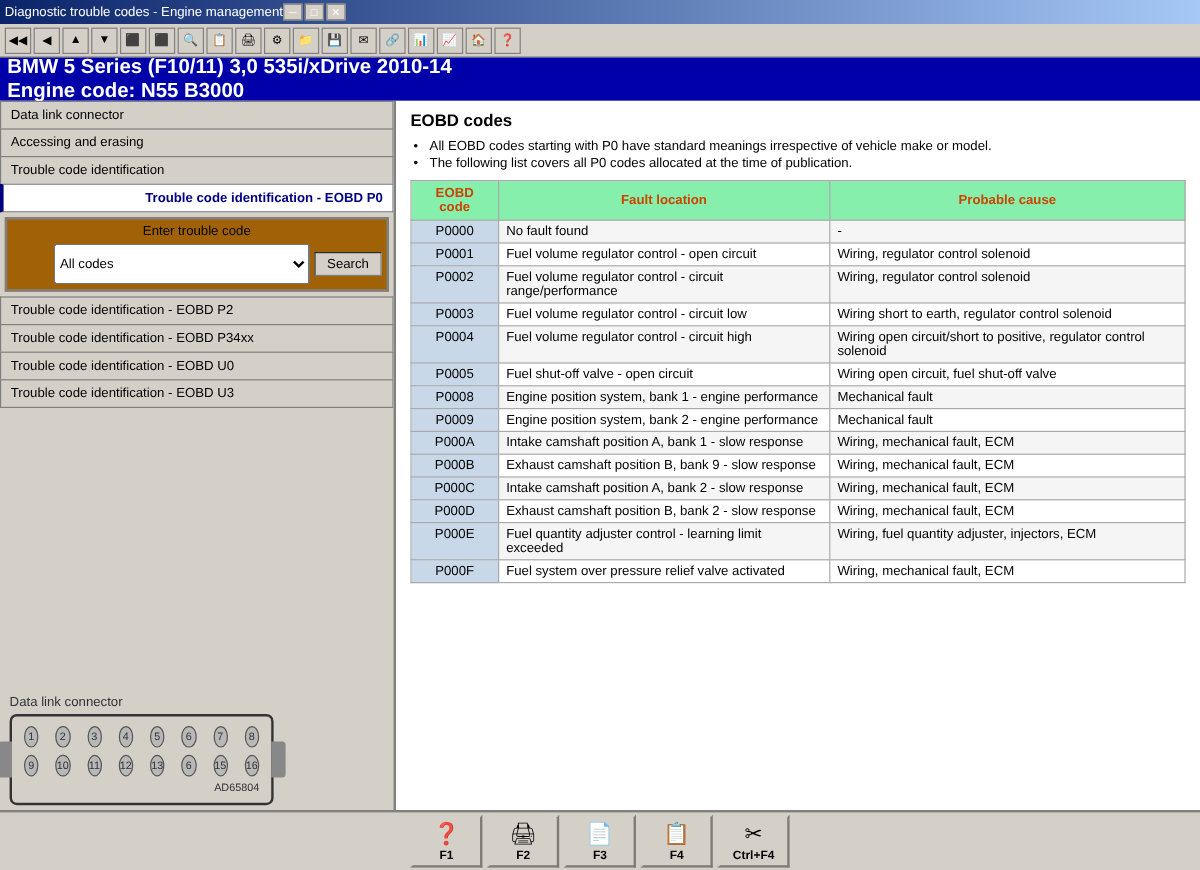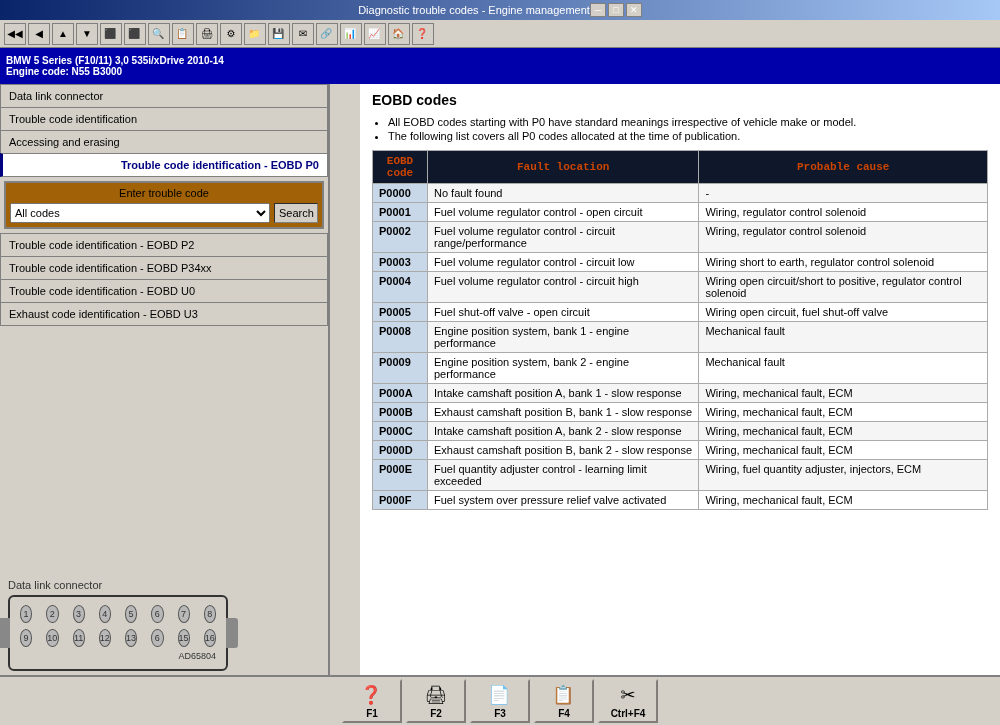--- a/index.html
+++ b/index.html
@@ -7,21 +7,21 @@
 
     
     #titlebar {
       background: linear-gradient(to right, #0a246a, #a6c8f6);
       color: white;
       font-size: 11px;
       padding: 2px 4px;
       display: flex;
       align-items: center;
       height: 20px;
-      justify-content: center;
+      justify-content: flex-start;
     }
     #titlebar-right { display: flex; gap: 2px; }
     .title-btn { background: #d4d0c8; border: 1px solid #808080; width: 16px; height: 14px; font-size: 9px; display: flex; align-items: center; justify-content: center; cursor: pointer; }
 
     
     #toolbar {
       background: #d4d0c8;
       border-bottom: 1px solid #808080;
       height: 28px;
       display: flex;
@@ -34,34 +34,33 @@
       border: 1px solid #808080;
       background: #d4d0c8;
       display: flex; align-items: center; justify-content: center;
       cursor: pointer; font-size: 10px;
     }
 
     
     #vehicle-info {
       background: #0000aa;
       color: white;
-      font-size: 10px;
+      font-size: 17px;
       font-weight: bold;
       padding: 2px 6px;
       height: 36px;
       display: flex;
       flex-direction: column;
       justify-content: center;
     }
 
     
     #main-layout {
       display: flex;
       height: calc(725px - 20px - 28px - 36px - 50px);
-      gap: 30px;
       
     }
 
     
     #left-panel {
       width: 330px;
       border-right: 2px solid #808080;
       display: flex;
       flex-direction: column;
       background: #d4d0c8;
@@ -93,28 +92,28 @@
     }
     #trouble-code-box .box-title {
       text-align: center;
       font-size: 11px;
       margin-bottom: 4px;
     }
     #trouble-code-row {
       display: flex; gap: 4px; align-items: center;
     }
     #trouble-code-select {
-      flex: 1; font-size: 11px; height: 20px;
+      flex: 1; font-size: 11px; height: 34px; margin-left: 35px;
     }
     #trouble-code-search {
       background: #d4d0c8;
       border: 1px inset #808080;
       font-size: 11px;
       padding: 1px 4px;
-      width: 44px; height: 20px;
+      width: 56px; height: 20px;
     }
 
     
     #diagram-area {
       padding: 4px 8px;
       font-size: 11px;
       color: #333;
     }
     .connector-diagram {
       margin-top: 4px;
@@ -188,38 +187,38 @@
       margin-bottom: 2px;
     }
 
     
     #eobd-table {
       width: 100%;
       border-collapse: collapse;
       font-size: 11px;
     }
     #eobd-table th {
-      background: #0f172a;
+      background: #86efac;
       border: 1px solid #aaa;
-      padding: 4px 6px;
+      padding: 4px 20px;
       text-align: center;
       font-weight: bold;
       color: #cc4400;
-      font-family: Liberation Mono, monospace;
     }
     #eobd-table td {
       border: 1px solid #aaa;
       padding: 3px 6px;
       vertical-align: top;
     }
     #eobd-table tr:nth-child(odd) td { background: #f5f5f5; }
     #eobd-table tr:nth-child(even) td { background: #ffffff; }
     .code-cell {
       background: #c8d8e8 !important;
-      font-weight: bold;
+      font-weight: normal;
+      text-align: center;
       white-space: nowrap;
       width: 55px;
     }
 
     
     #bottom-bar {
       height: 50px;
       background: #d4d0c8;
       border-top: 2px solid #808080;
       display: flex;
@@ -287,38 +286,38 @@
   <span>Engine code: N55 B3000</span>
 </div>
 
 <div id="main-layout">
 
   <div id="left-panel">
     <div class="nav-scroll">
 
       <div id="nav-items-container">
           <div class="nav-item">Data link connector</div>
+          <div class="nav-item">Accessing and erasing</div>
           <div class="nav-item">Trouble code identification</div>
-          <div class="nav-item">Accessing and erasing</div>
           <div class="nav-item active">Trouble code identification - EOBD P0</div>
         </div>
 
       <div id="trouble-code-box">
         <div class="box-title">Enter trouble code</div>
         <div id="trouble-code-row">
           <select id="trouble-code-select" class=""><option>All codes</option></select>
           <button class="" id="trouble-code-search">Search</button>
         </div>
       </div>
 
       <div id="nav-items-container2">
           <div class="nav-item">Trouble code identification - EOBD P2</div>
           <div class="nav-item">Trouble code identification - EOBD P34xx</div>
           <div class="nav-item">Trouble code identification - EOBD U0</div>
-          <div class="nav-item">Exhaust code identification - EOBD U3</div>
+          <div class="nav-item">Trouble code identification - EOBD U3</div>
         </div>
     </div>
 
     <div id="diagram-area">
       <span>Data link connector</span>
       <div class="connector-diagram">
         <div class="connector-handle-left"></div>
         <div class="connector-handle-right"></div>
         <div class="connector-pins">
           <div class="pin-row">
@@ -404,21 +403,21 @@
             <td>Engine position system, bank 2 - engine performance</td>
             <td>Mechanical fault</td>
           </tr>
           <tr>
             <td class="code-cell">P000A</td>
             <td>Intake camshaft position A, bank 1 - slow response</td>
             <td>Wiring, mechanical fault, ECM</td>
           </tr>
           <tr>
             <td class="code-cell">P000B</td>
-            <td>Exhaust camshaft position B, bank 1 - slow response</td>
+            <td>Exhaust camshaft position B, bank 9 - slow response</td>
             <td>Wiring, mechanical fault, ECM</td>
           </tr>
           <tr>
             <td class="code-cell">P000C</td>
             <td>Intake camshaft position A, bank 2 - slow response</td>
             <td>Wiring, mechanical fault, ECM</td>
           </tr>
           <tr>
             <td class="code-cell">P000D</td>
             <td>Exhaust camshaft position B, bank 2 - slow response</td>

